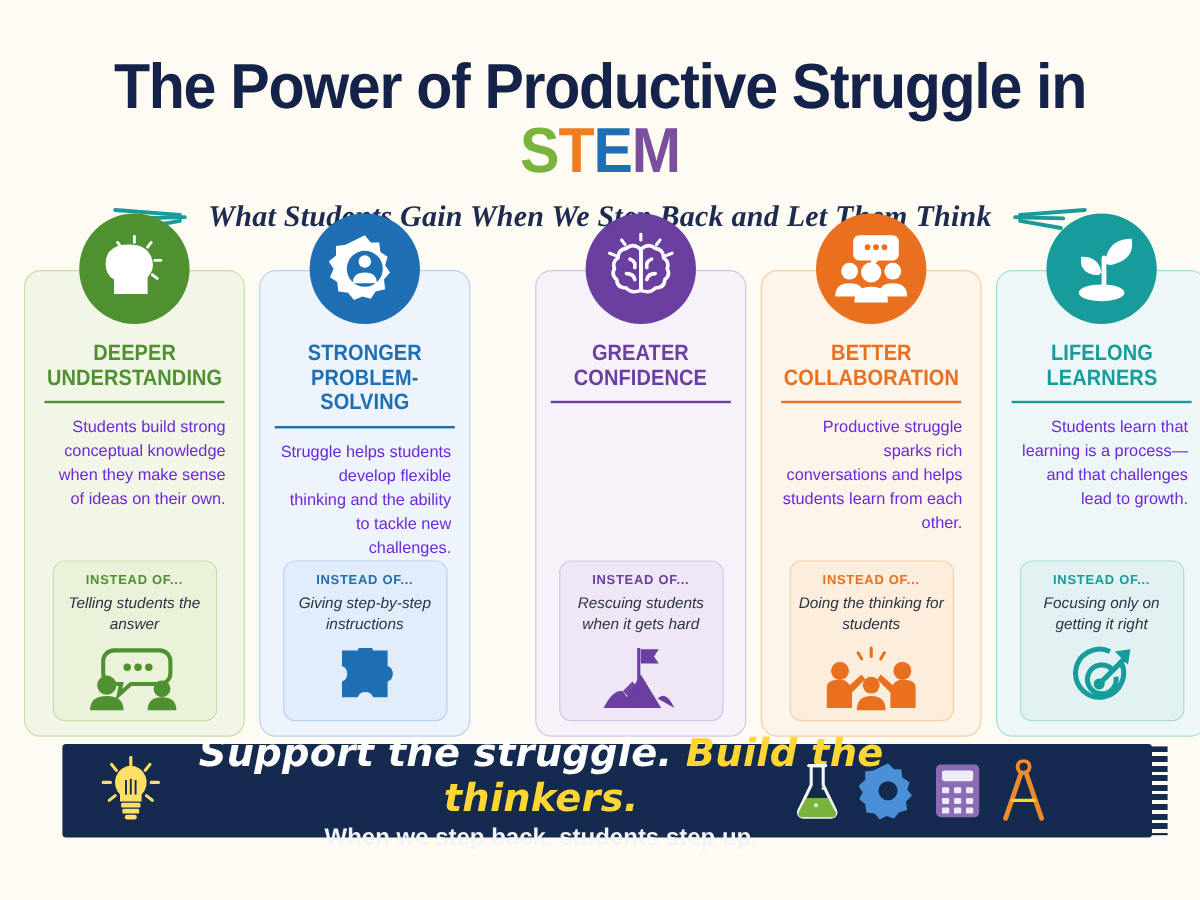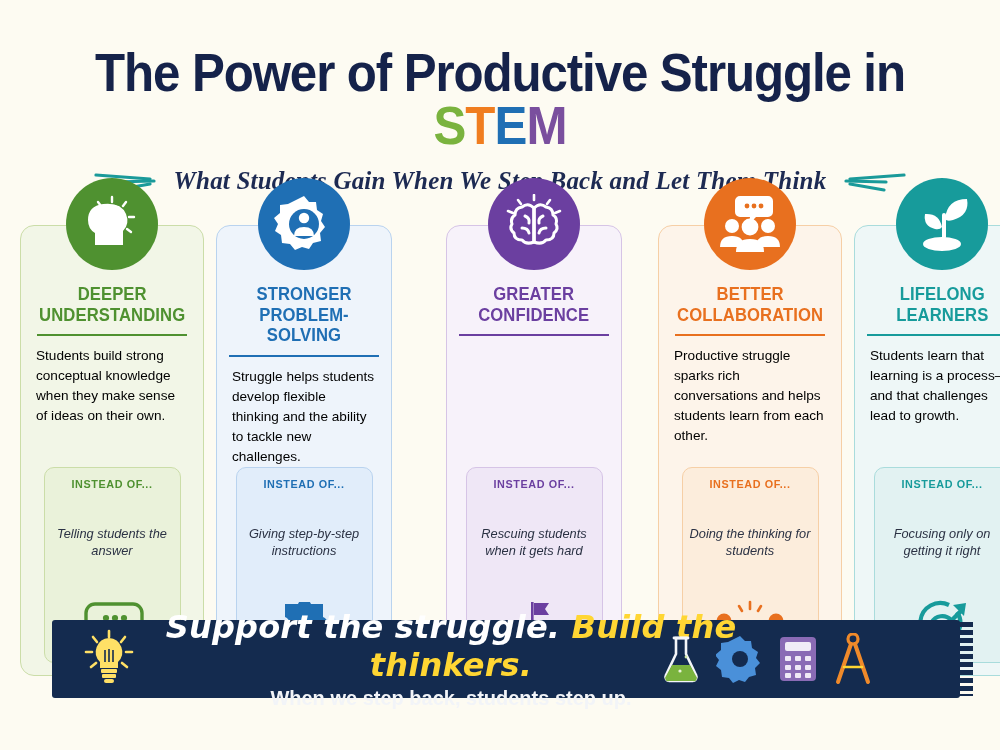--- a/index.html
+++ b/index.html
@@ -73,32 +73,32 @@
     line-height: 1.12;
     text-align: center;
     letter-spacing: 0.1px;
     transform: scaleX(0.9);
     margin-bottom: 9px;
   }
   .divider { width: 150px; height: 2px; margin-bottom: 10px; }
   .body-text {
     font-size: 13.6px;
     line-height: 1.47;
-    color: #000000;
-    text-align: left;
+    color: #6d28d9;
+    text-align: right;
     padding: 0 3px;
     flex-shrink: 0;
   }
   .instead {
     margin-top: auto;
     width: 137px;
     border-radius: 10px;
     border: 1px solid rgba(0,0,0,0.12);
     padding: 10px 6px 8px;
-    display: flex; flex-direction: column; align-items: center; gap: 31px;
+    display: flex; flex-direction: column; align-items: center;
   }
   .instead-label {
     font-size: 10.8px;
     font-weight: bold;
     letter-spacing: 0.6px;
     margin-bottom: 5px;
   }
   .instead-text {
     font-size: 12.8px;
     font-style: italic;
@@ -272,21 +272,21 @@
             <path d="M33 3 h15 l-4 6 4 6 h-15 z"></path>
             <path d="M33 24 L50 52 H16 z"></path>
             <path d="M18 38 L26 30 L31 36 L24 44 z" opacity="0.95"></path>
             <path d="M2 52 q8-16 16-14 l10 14 z"></path>
             <path d="M47 44 q7-7 14 8 z"></path>
           </svg>
         </div>
       </div>
     </div>
 
-    <div class="card" id="card3" style="background: rgb(253, 244, 234); border-color: rgb(246, 207, 166); margin-left: 24px;">
+    <div class="card" id="card3" style="background: rgb(253, 244, 234); border-color: rgb(246, 207, 166);">
       <div class="icon-circle" id="circ3" style="background: rgb(232, 112, 31);">
         <svg width="64" height="58" viewBox="0 0 64 58" fill="#fff">
           <path d="M22 1 H50 a5 5 0 0 1 5 5 v11 a5 5 0 0 1 -5 5 H38 l-7 7 1-7 h-10 a5 5 0 0 1 -5-5 V6 a5 5 0 0 1 5-5z"></path>
           <g fill="#e8701f">
               <circle cx="29" cy="11" r="2.4"></circle>
               <circle cx="36" cy="11" r="2.4"></circle>
               <circle cx="43" cy="11" r="2.4"></circle>
             </g>
           <circle cx="14" cy="31" r="7"></circle>
           <path d="M2 52 q0-11 12-11 t12 11 z"></path>

